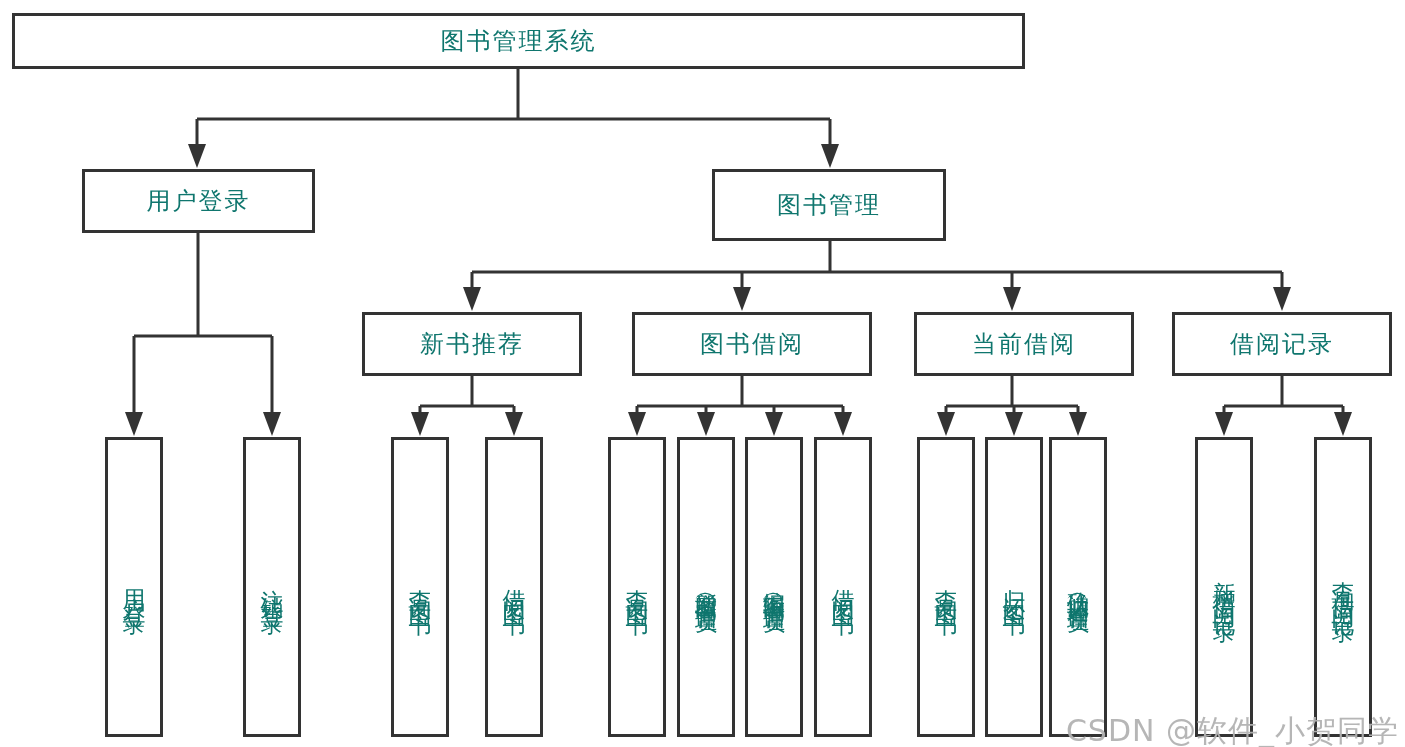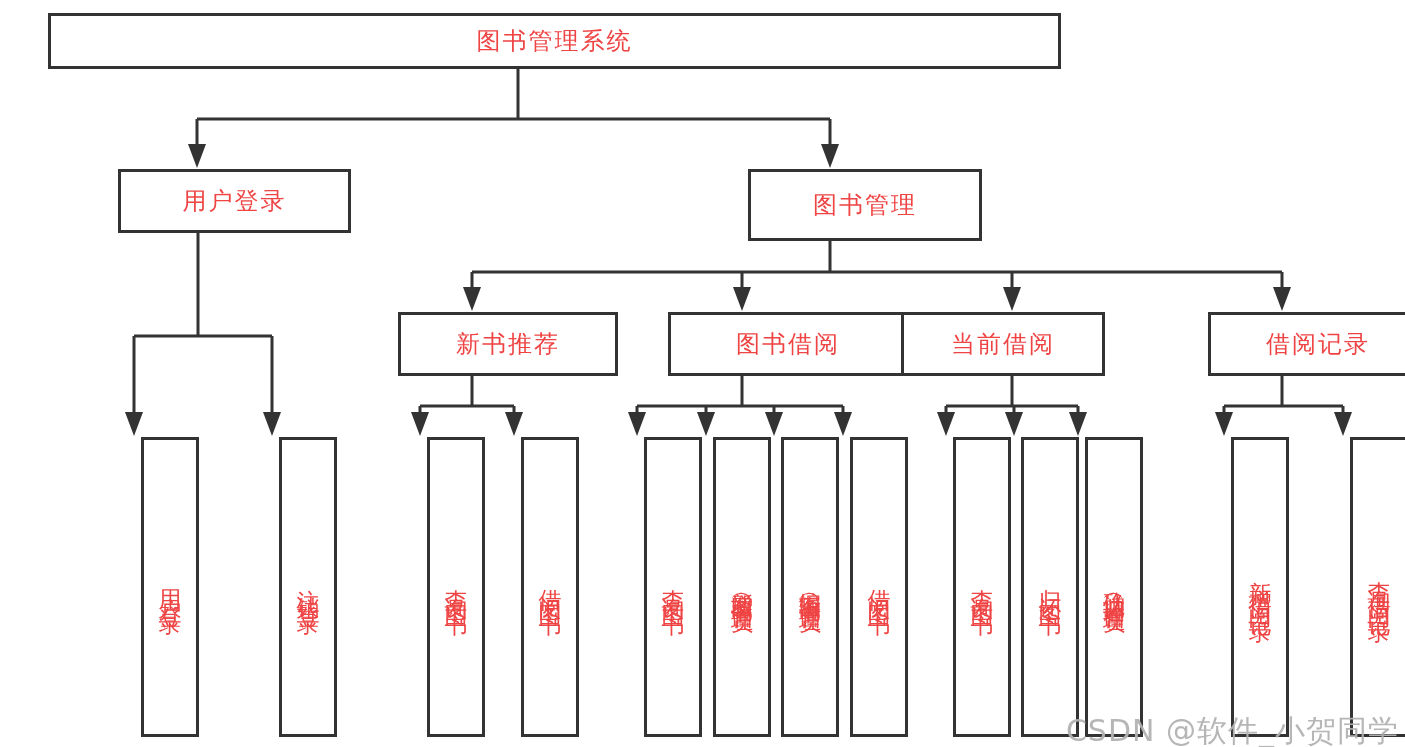--- a/index.html
+++ b/index.html
@@ -21,25 +21,24 @@
     top: 0;
   }
   .box {
     position: absolute;
     box-sizing: border-box;
     background: #ffffff;
     border: 3px solid #333333;
     display: flex;
     align-items: center;
     justify-content: center;
-    color: #ef4444;
+    color: #0f766e;
     font-size: 24px;
     text-align: right;
     white-space: nowrap;
-    margin-left: 36px;
   }
   .hbox { letter-spacing: 2px; }
   .vbox {
     writing-mode: vertical-rl;
     text-orientation: mixed;
     font-size: 23px;
     letter-spacing: 8px;
     white-space: normal;
     line-height: 1;
   }
@@ -106,21 +105,21 @@
     </g>
   </svg>
 
   <div class="box hbox" style="left:12px; top:13px; width:1013px; height:56px;">图书管理系统</div>
 
   <div class="box hbox" style="left:82px; top:169px; width:233px; height:64px;">用户登录</div>
   <div class="box hbox" style="left:712px; top:169px; width:234px; height:72px;">图书管理</div>
 
   <div class="box hbox" style="left:362px; top:312px; width:220px; height:64px;">新书推荐</div>
   <div class="box hbox" style="left:632px; top:312px; width:240px; height:64px;">图书借阅</div>
-  <div class="box hbox" style="left:865px; top:312px; width:204px; height:64px;">当前借阅</div>
+  <div class="box hbox" style="left:914px; top:312px; width:220px; height:64px;">当前借阅</div>
   <div class="box hbox" style="left:1172px; top:312px; width:220px; height:64px;">借阅记录</div>
 
   <div class="box vbox" style="left:105px; top:437px; width:58px; height:300px;">用户登录</div>
   <div class="box vbox" style="left:243px; top:437px; width:58px; height:300px;">注销登录</div>
 
   <div class="box vbox" style="left:391px; top:437px; width:58px; height:300px;">查询图书</div>
   <div class="box vbox" style="left:485px; top:437px; width:58px; height:300px;">借阅图书</div>
 
   <div class="box vbox" style="left:608px; top:437px; width:58px; height:300px;">查询图书</div>
   <div class="box vbox tight" style="left:677px; top:437px; width:58px; height:300px;">新增图书（管理员）</div>

